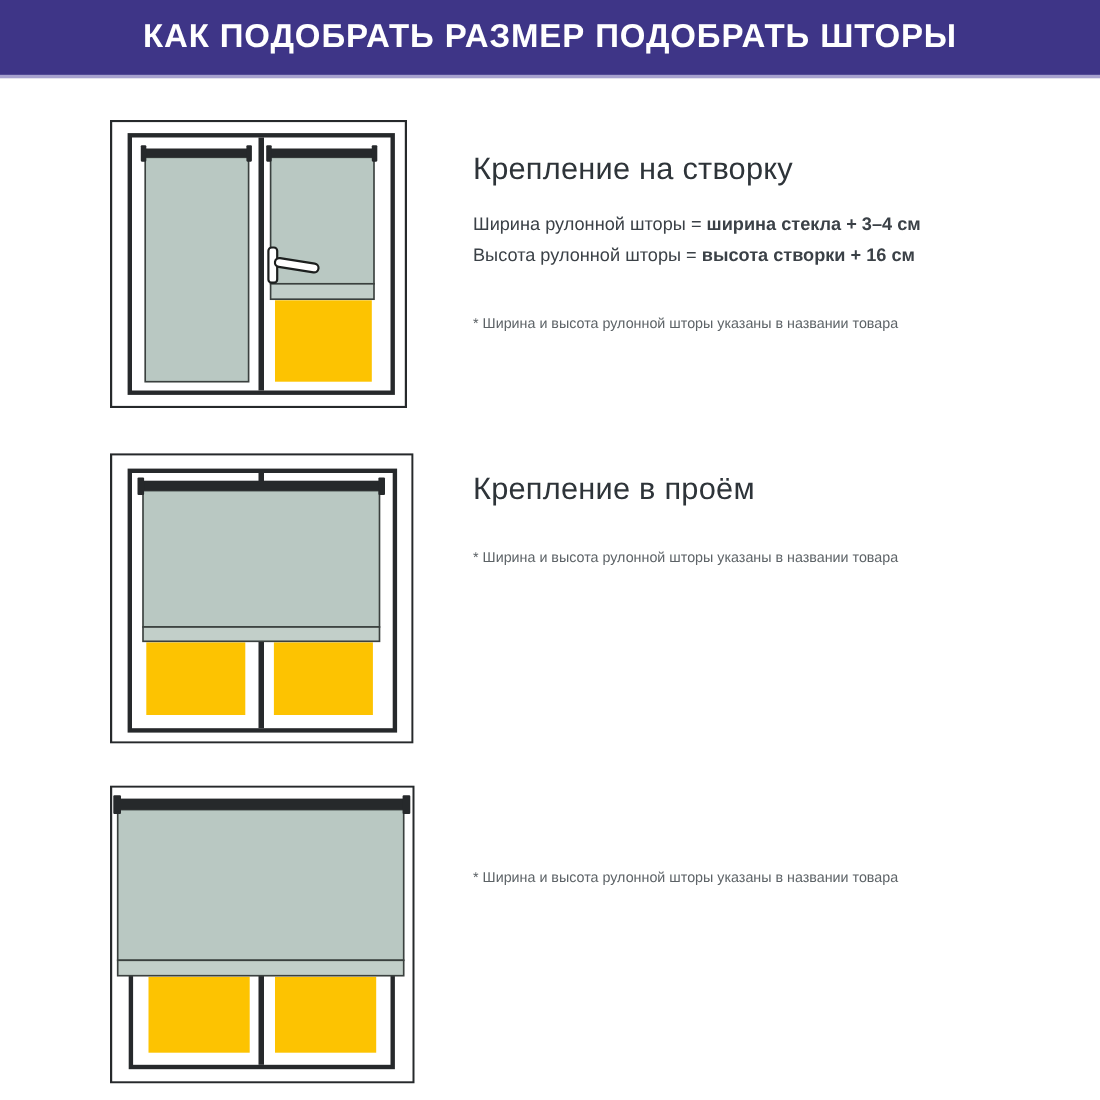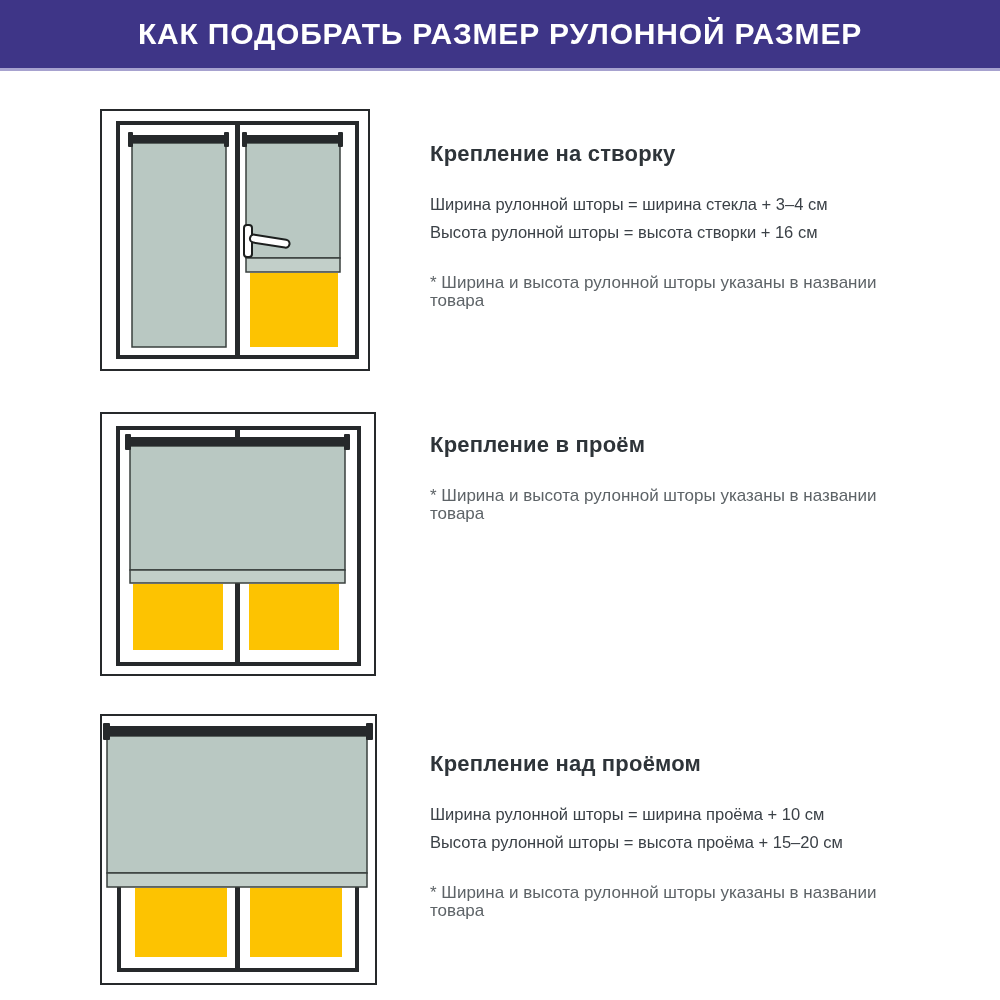--- a/index.html
+++ b/index.html
@@ -14,41 +14,41 @@
     display:flex; align-items:center; justify-content:center;
   }
   .header-title {
     color:var(--header_fg,#fff); font-size:30px; font-weight:700;
     letter-spacing:0.8px; white-space:nowrap;
   }
 
   .illus { position:absolute; }
 
   .sec-text { position:absolute; left:430px; width:480px; }
-  .sec-title { font-size:22px; line-height:28px; font-weight:700;
+  .sec-title { font-size:28px; line-height:28px; font-weight:400;
     color:var(--title_fg,#2e3439); letter-spacing:0.2px; }
   .formulas { margin-top:22px; }
   .formula { font-size:16.5px; line-height:28px; color:var(--text_fg,#3b4147); }
-  .formula b { font-weight:400;text-align:center; }
-  .note { margin-top:28px; font-size:17px; line-height:18px;
+  .formula b { font-weight:700;text-align:center; }
+  .note { margin-top:39px; font-size:13px; line-height:18px;
     color:var(--note_fg,#5d6367); }
 
   svg .frame  { fill:#ffffff; stroke:var(--frame,#26292b); }
   svg .mull   { fill:var(--frame,#26292b); }
   svg .fabric { fill:var(--blind,#b9c8c2); stroke:#3a403e; stroke-width:1.5; }
   svg .band   { fill:var(--blind_band,#c2cfc9); stroke:#3a403e; stroke-width:1.5; }
   svg .bar    { fill:var(--bar,#26292b); }
   svg .glass  { fill:var(--glass,#fdc301); }
   svg .handle { fill:#ffffff; stroke:#1c1f1e; stroke-width:2; }
 </style>
 </head>
 <body>
 
 <div class="header">
-  <div class="header-title">КАК ПОДОБРАТЬ РАЗМЕР РУЛОННОЙ РАЗМЕР</div>
+  <div class="header-title">КАК ПОДОБРАТЬ РАЗМЕР ПОДОБРАТЬ ШТОРЫ</div>
 </div>
 
 <svg class="illus" style="left:100px;top:109px" width="270" height="262" viewBox="0 0 270 262">
   <rect class="frame" x="1" y="1" width="268" height="260" stroke-width="2"></rect>
   <rect class="frame" x="18" y="14" width="239" height="234" stroke-width="4"></rect>
   <rect class="mull" x="135" y="16" width="5" height="230"></rect>
 
   <rect class="fabric" x="32" y="34" width="94" height="204"></rect>
   <rect class="bar" x="30" y="26" width="97" height="8"></rect>
   <rect class="bar" x="28" y="23" width="5" height="15" rx="1"></rect>
@@ -101,19 +101,14 @@
   <rect class="glass" x="150" y="174" width="92" height="69"></rect>
 
   <rect class="fabric" x="7" y="22" width="260" height="137"></rect>
   <rect class="band" x="7" y="159" width="260" height="14"></rect>
   <rect class="bar" x="5" y="12" width="265" height="10"></rect>
   <rect class="bar" x="3" y="9" width="7" height="17" rx="1"></rect>
   <rect class="bar" x="266" y="9" width="7" height="17" rx="1"></rect>
 </svg>
 
 <div class="sec-text" style="top:750px">
-  <div class="sec-title">Крепление над проёмом</div>
-  <div class="formulas">
-    <div class="formula"><span>Ширина рулонной шторы = </span><b>ширина проёма + 10 см</b></div>
-    <div class="formula"><span>Высота рулонной шторы = </span><b>высота проёма + 15–20 см</b></div>
-  </div>
   <div class="note">* Ширина и высота рулонной шторы указаны в названии товара</div>
 </div>
 
 </body></html>

